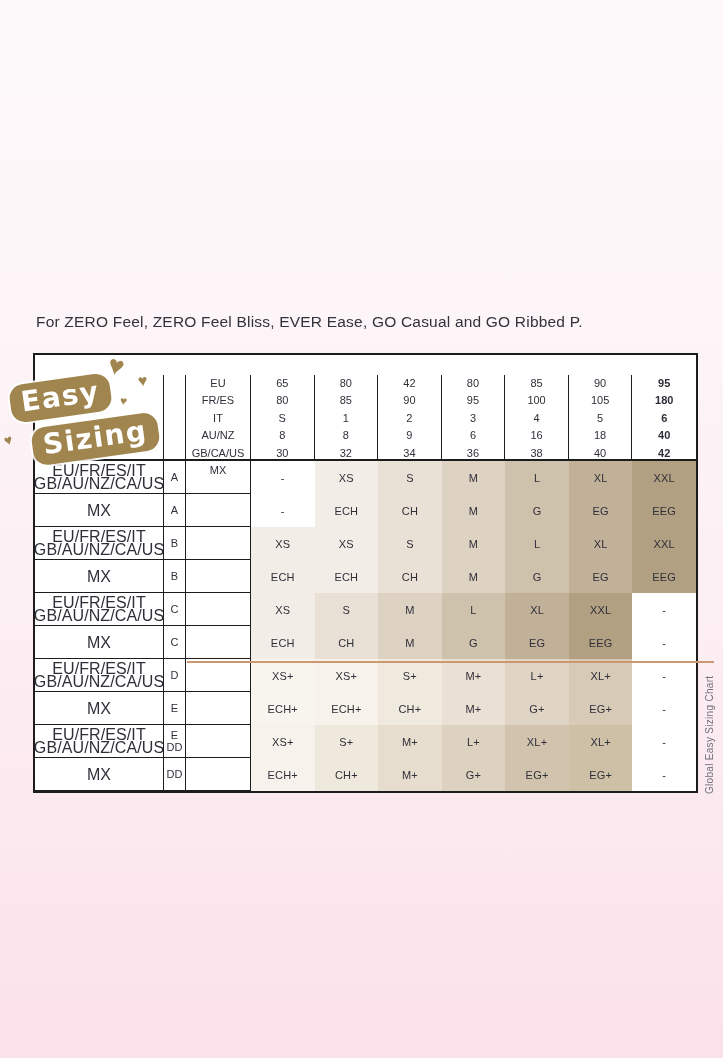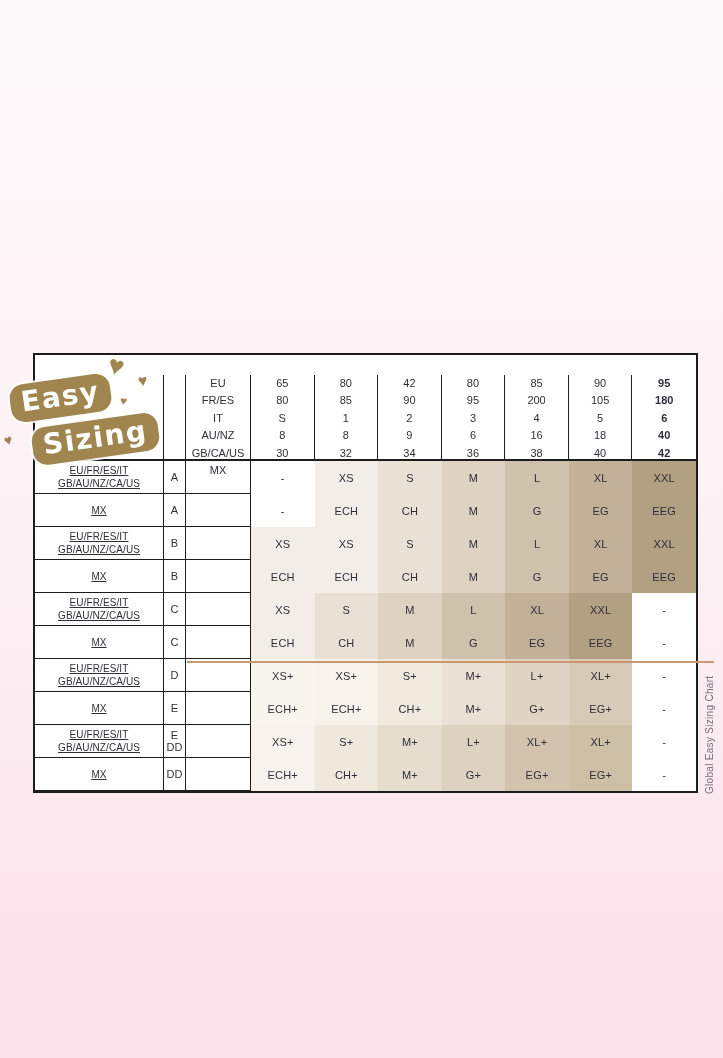--- a/index.html
+++ b/index.html
@@ -30,21 +30,21 @@
     font-size:11px;line-height:17.4px;text-align:center;
   }
   .hcell:last-child{border-right:none;}
   .hcell.bold{font-weight:bold;}
   .brow .bcell{
     border-right:1px solid #1c1c1c;border-bottom:1px solid #1c1c1c;
     display:flex;flex-direction:column;justify-content:center;align-items:center;
     text-align:center;
   }
   .brow:last-child .bcell{border-bottom:none;}
-  .lab{font-size:10px;line-height:13px;letter-spacing:.1px;text-decoration:underline;}
+  .lab{font-size:16px;line-height:13px;letter-spacing:.1px;}
   .cup{font-size:11px;line-height:12px;}
   .dcell{
     display:flex;align-items:center;justify-content:center;
     font-size:11px;letter-spacing:.2px;
   }
   .cup-divider{
     position:absolute;left:152px;top:306px;width:527px;height:2px;z-index:6;
   }
   
   .logo{position:absolute;left:6px;top:357px;width:170px;height:120px;z-index:10;}
@@ -68,20 +68,21 @@
     writing-mode:vertical-rl;transform:rotate(180deg);
     font-size:10px;letter-spacing:.3px;color:#70707a;
     display:flex;align-items:center;
   }
 </style>
 </head>
 <body>
 
 <div class="page" style="background: linear-gradient(rgb(253, 249, 250) 0%, rgb(253, 244, 247) 35%, rgb(252, 238, 243) 60%, rgb(251, 225, 234) 100%);">
 
+  <div class="chart-title">For ZERO Feel, ZERO Feel Bliss, EVER Ease, GO Casual and GO Ribbed P.</div>
 
   <div class="size-table">
     <div class="trow hrow">
       <div class="hcell"></div>
       <div class="hcell"></div>
       <div class="hcell">
           <div class="hline">EU</div>
           <div class="hline">FR/ES</div>
           <div class="hline">IT</div>
           <div class="hline">AU/NZ</div>
@@ -116,21 +117,21 @@
         <div class="hcell">
           <div class="hline">80</div>
           <div class="hline">95</div>
           <div class="hline">3</div>
           <div class="hline">6</div>
           <div class="hline">36</div>
           <div class="hline">36</div>
         </div>
         <div class="hcell">
           <div class="hline">85</div>
-          <div class="hline">200</div>
+          <div class="hline">100</div>
           <div class="hline">4</div>
           <div class="hline">16</div>
           <div class="hline">38</div>
           <div class="hline">38</div>
         </div>
         <div class="hcell">
           <div class="hline">90</div>
           <div class="hline">105</div>
           <div class="hline">5</div>
           <div class="hline">18</div>

